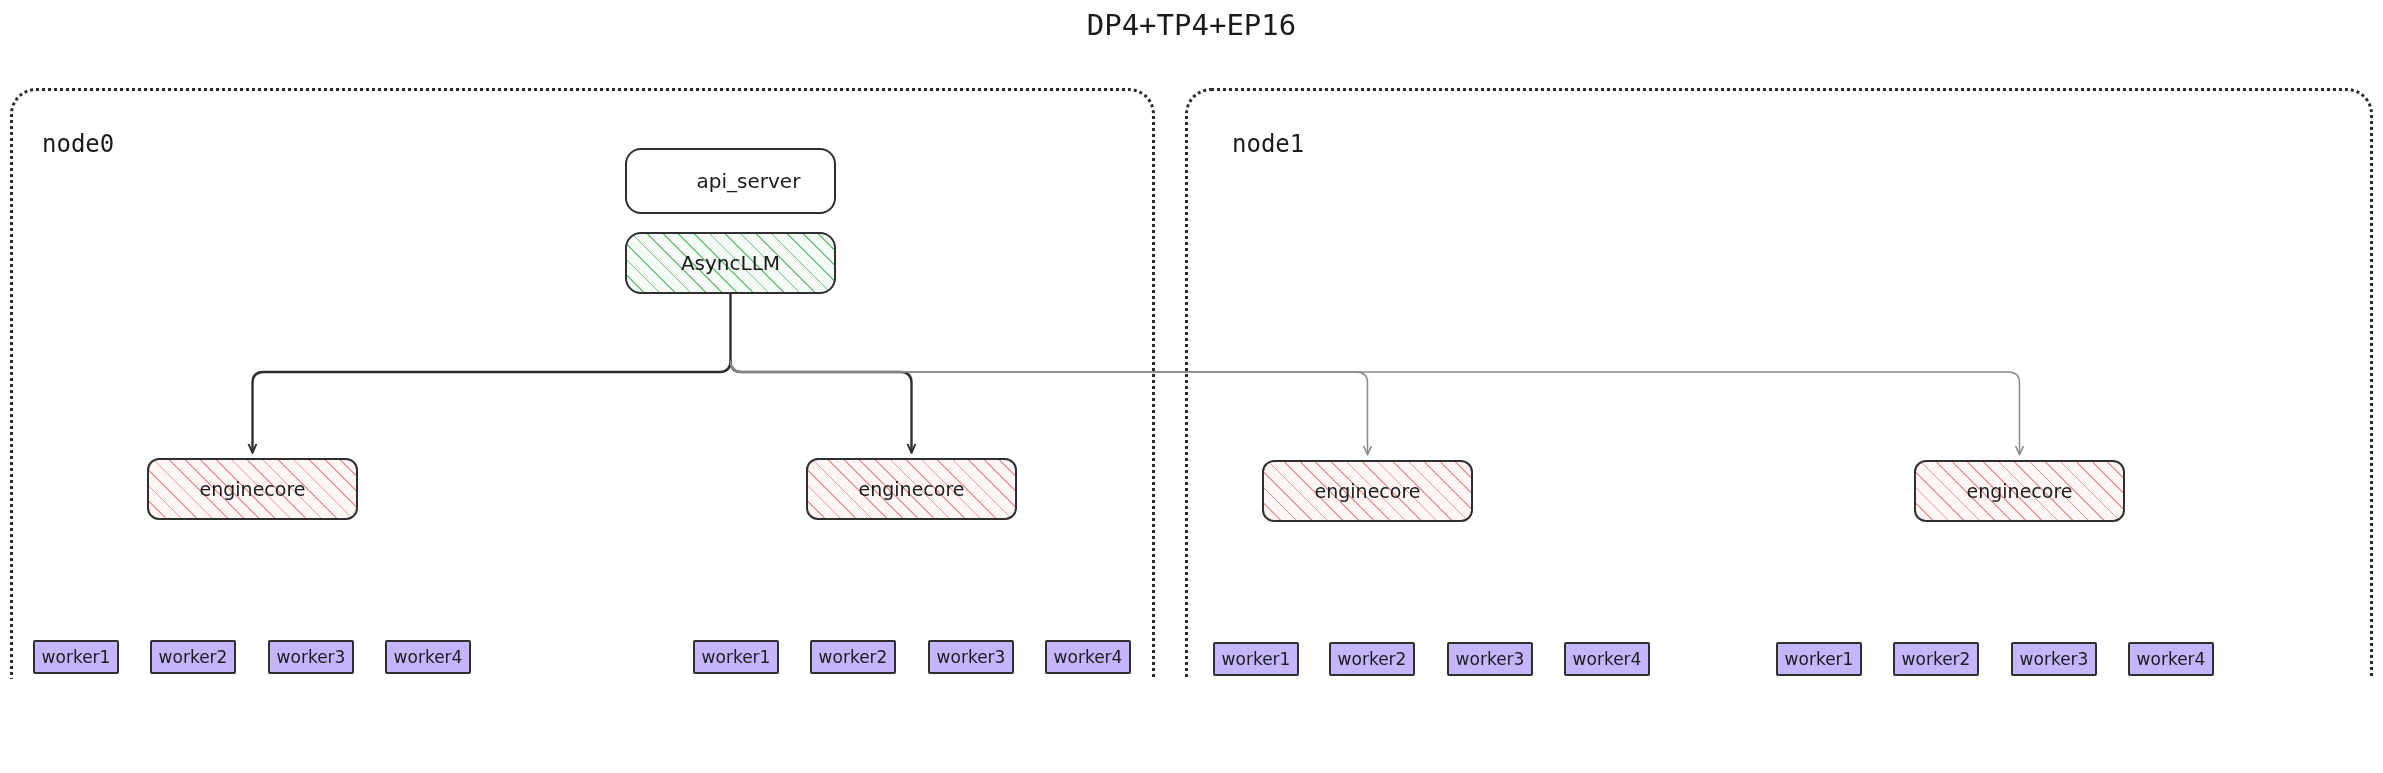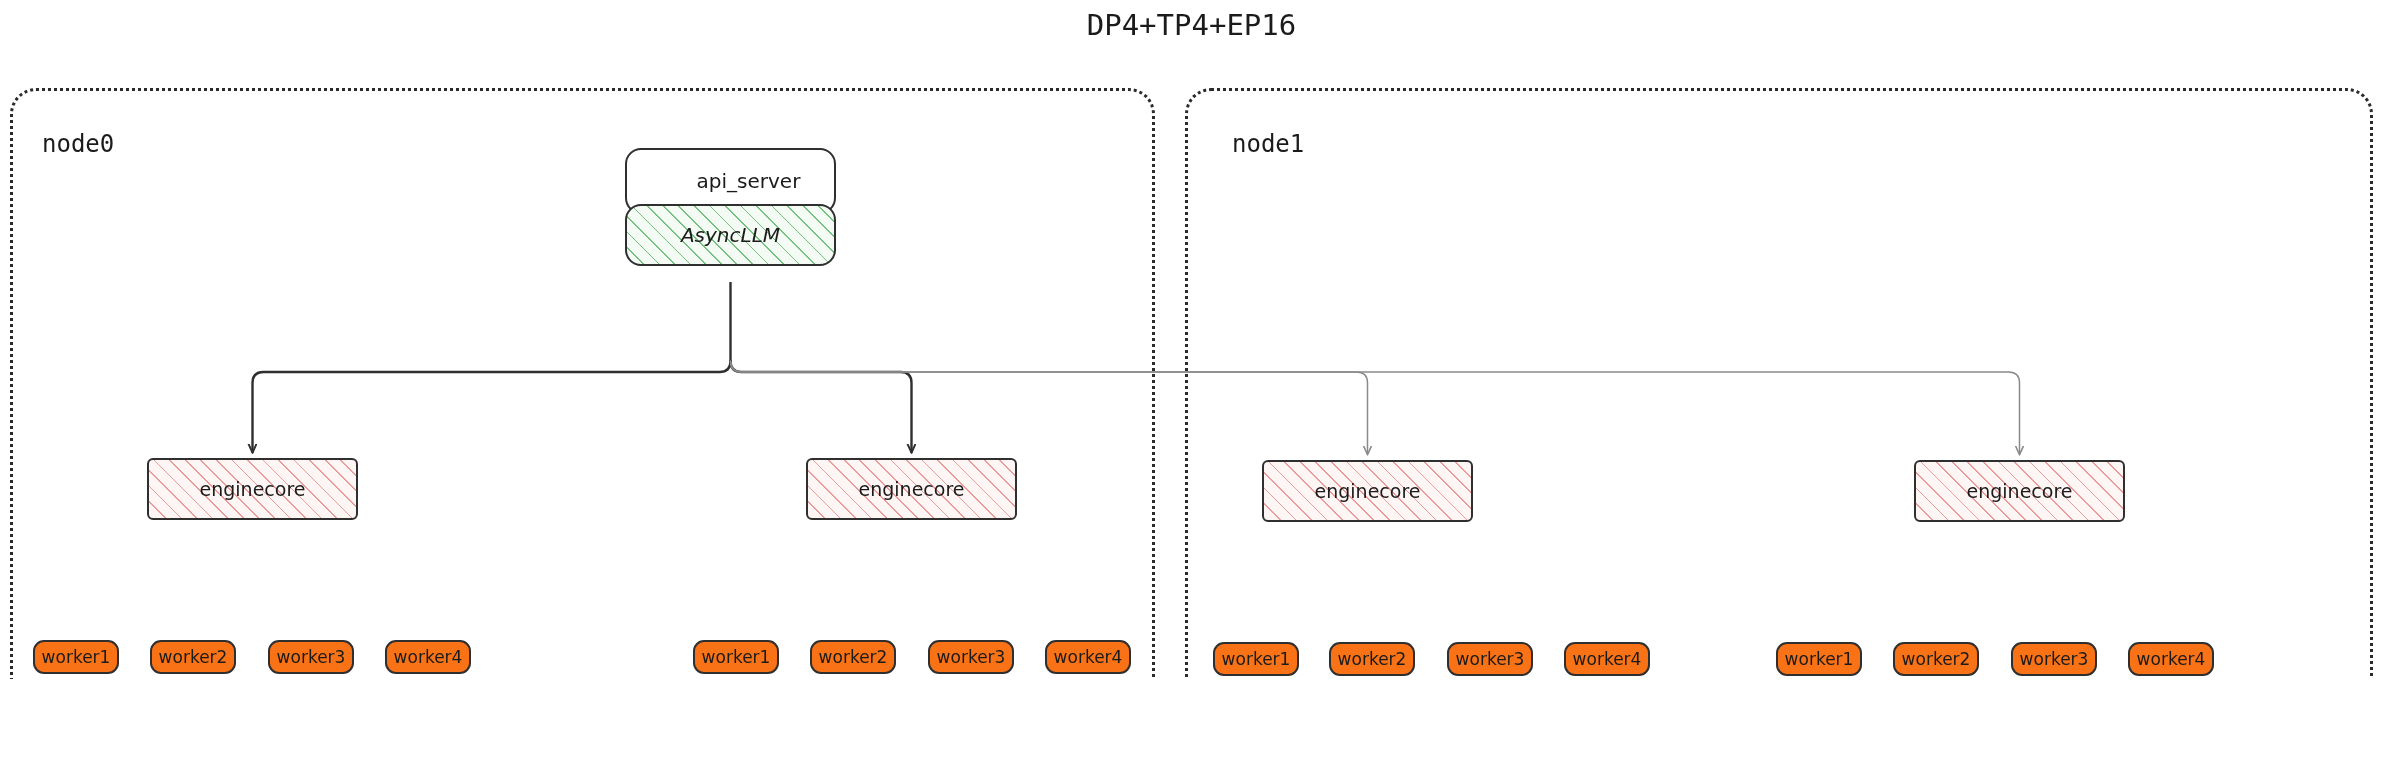--- a/index.html
+++ b/index.html
@@ -77,21 +77,21 @@
     background-image: repeating-linear-gradient(
         45deg,
         rgba(110,190,120,0.95) 0px,
         rgba(110,190,120,0.95) 1.2px,
         rgba(255,255,255,0) 1.2px,
         rgba(255,255,255,0) 11px);
   }
 
   
   .rnode.hatch-pink {
-    border-radius: 6px;
+    border-radius: 12px;
     font-size: 19px;
     background-color: #fdf6f5;
     background-image: repeating-linear-gradient(
         45deg,
         rgba(233,150,150,0.95) 0px,
         rgba(233,150,150,0.95) 1.2px,
         rgba(255,255,255,0) 1.2px,
         rgba(255,255,255,0) 11px);
   }
 
@@ -99,22 +99,22 @@
     position: relative;
     z-index: 2;
   }
 
   
   .worker {
     position: absolute;
     box-sizing: border-box;
     height: 34px;
     border: 2.2px solid #2f2f2f;
-    border-radius: 11px;
-    background: #f97316;
+    border-radius: 2px;
+    background: #c4b5fd;
     display: flex;
     align-items: center;
     justify-content: center;
     font-size: 17px;
     color: #1b1b1b;
     white-space: pre;
   }
 
   
   #edges {
@@ -150,21 +150,21 @@
         <path d="M 730.5 361 Q 730.5 372 741.5 372 L 2008.5 372 Q 2019.5 372 2019.5 383 L 2019.5 454" fill="none" stroke="#8a8a8a" stroke-width="1.5" stroke-linecap="round" marker-end="url(#arrow-gray)"></path>
       </g>
   </svg>
 
   <div id="node-layer">
       <div class="node-box" style="left: 10px; top: 88px; width: 1145px; height: 672px;"></div>
       <div class="node-label" style="left: 42px; top: 130px;">node0</div>
       <div class="node-box" style="left: 1185px; top: 88px; width: 1188px; height: 672px;"></div>
       <div class="node-label" style="left: 1216px; top: 130px; margin-left: 16px;">node1</div>
       <div class="rnode api" style="left: 625px; top: 148px; width: 211px; height: 66px;"><span class="nlabel">api_server</span></div>
-      <div class="rnode hatch-green" style="left: 625px; top: 204px; width: 211px; height: 62px; font-style: italic;"><span class="nlabel">AsyncLLM</span></div>
+      <div class="rnode hatch-green" style="left: 625px; top: 232px; width: 211px; height: 62px;"><span class="nlabel">AsyncLLM</span></div>
       <div class="rnode hatch-pink" style="left: 147px; top: 458px; width: 211px; height: 62px;"><span class="nlabel">enginecore</span></div>
       <div class="rnode hatch-pink" style="left: 806px; top: 458px; width: 211px; height: 62px;"><span class="nlabel">enginecore</span></div>
       <div class="rnode hatch-pink" style="left: 1262px; top: 460px; width: 211px; height: 62px;"><span class="nlabel">enginecore</span></div>
       <div class="rnode hatch-pink" style="left: 1914px; top: 460px; width: 211px; height: 62px;"><span class="nlabel">enginecore</span></div>
       <div class="worker" style="left: 33px; top: 640px; width: 86px;">worker1</div>
       <div class="worker" style="left: 150px; top: 640px; width: 86px;">worker2</div>
       <div class="worker" style="left: 268px; top: 640px; width: 86px;">worker3</div>
       <div class="worker" style="left: 385px; top: 640px; width: 86px;">worker4</div>
       <div class="worker" style="left: 693px; top: 640px; width: 86px;">worker1</div>
       <div class="worker" style="left: 810px; top: 640px; width: 86px;">worker2</div>

